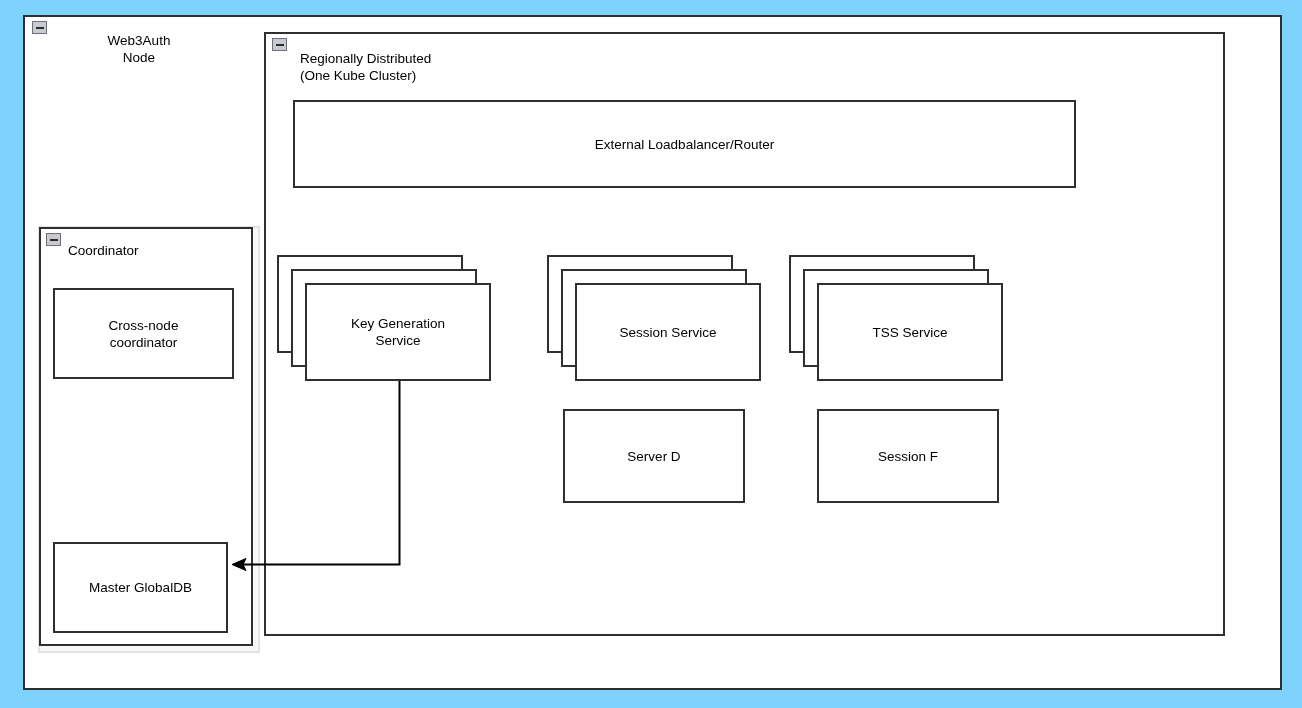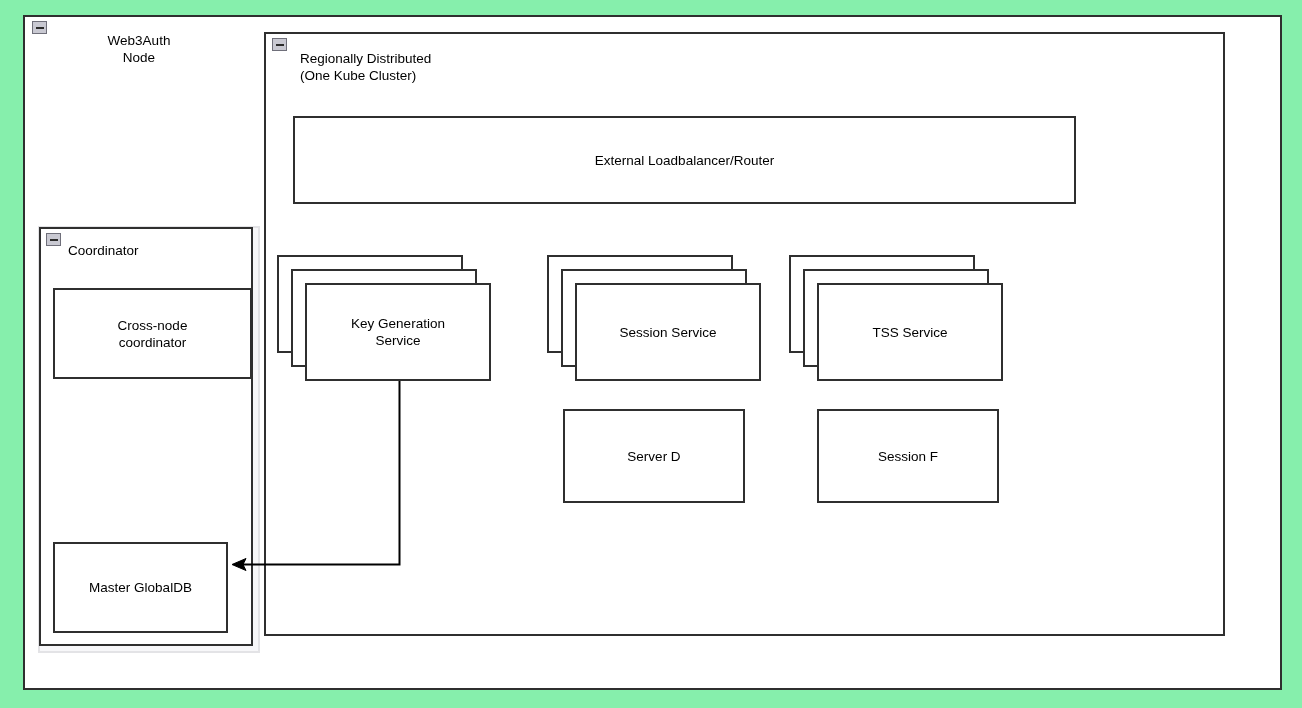--- a/index.html
+++ b/index.html
@@ -8,21 +8,21 @@
     background: #ffffff;
   }
   body {
     font-family: "Liberation Sans", sans-serif;
     -webkit-font-smoothing: antialiased;
   }
   #canvas {
     position: relative;
     width: 1302px;
     height: 708px;
-    background: #86efac;
+    background: #7dd3fc;
     overflow: hidden;
   }
 
   
   .box {
     position: absolute;
     box-sizing: border-box;
     border: 2px solid #2f2f2f;
     background: #ffffff;
   }
@@ -116,21 +116,21 @@
   <div class="container-box" style="left:23px; top:15px; width:1259px; height:675px;"></div>
   <div class="collapse-icon" style="left:32px; top:21px;"></div>
   <div class="container-label" style="left:54px; top:32px; width:170px;">Web3Auth
 Node</div>
 
   <div class="container-box" style="left:264px; top:32px; width:961px; height:604px;"></div>
   <div class="collapse-icon" style="left:272px; top:38px;"></div>
   <div class="container-label" style="left:300px; top:50px; width:250px; text-align:left;">Regionally Distributed
 (One Kube Cluster)</div>
 
-  <div class="box" style="left:293px; top:116px; width:783px; height:88px;">
+  <div class="box" style="left:293px; top:100px; width:783px; height:88px;">
     <div class="box-label">External Loadbalancer/Router</div>
   </div>
 
   <div class="stack" style="left:277px; top:255px; width:214px; height:126px;text-decoration:underline;">
     <div class="layer" style="left:0px; top:0px; width:186px; height:98px;"></div>
     <div class="layer" style="left:14px; top:14px; width:186px; height:98px;"></div>
     <div class="layer" style="left:28px; top:28px; width:186px; height:98px;">
       <div class="box-label">Key Generation
 Service</div>
     </div>
@@ -158,21 +158,21 @@
 
   <div class="box" style="left:817px; top:409px; width:182px; height:94px;">
     <div class="box-label">Session F</div>
   </div>
 
   <div class="shadow-frame" style="left:38px; top:226px; width:222px; height:427px;"></div>
   <div class="container-box" style="left:39px; top:227px; width:214px; height:419px;"></div>
   <div class="collapse-icon" style="left:46px; top:233px;"></div>
   <div class="container-label left-al" style="left:68px; top:242px; width:150px;">Coordinator</div>
 
-  <div class="box" style="left:53px; top:288px; width:199px; height:91px;">
+  <div class="box" style="left:53px; top:288px; width:181px; height:91px;">
     <div class="box-label">Cross-node
 coordinator</div>
   </div>
 
 
   <div class="box" style="left:53px; top:542px; width:175px; height:91px;">
     <div class="box-label">Master GlobalDB</div>
   </div>
 
   <svg class="connector" viewBox="0 0 1302 708" width="1302" height="708">

